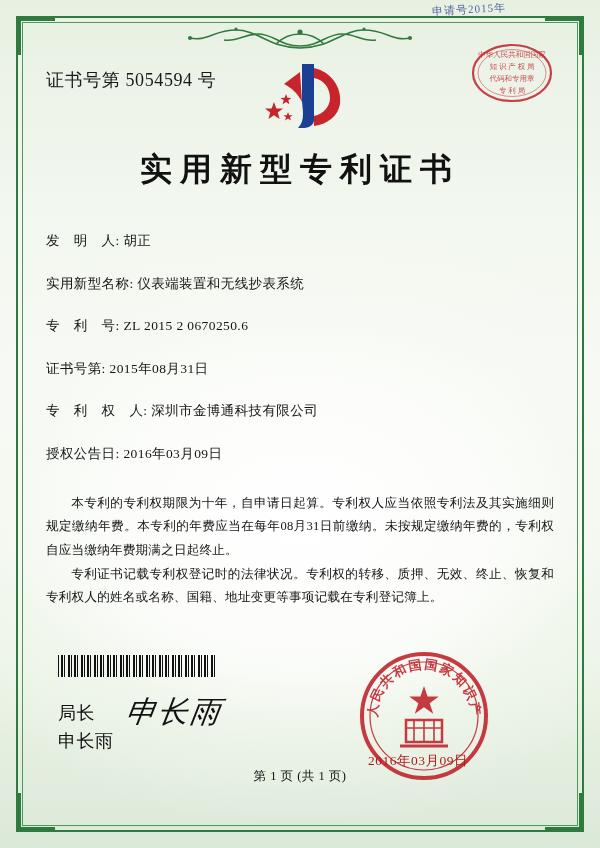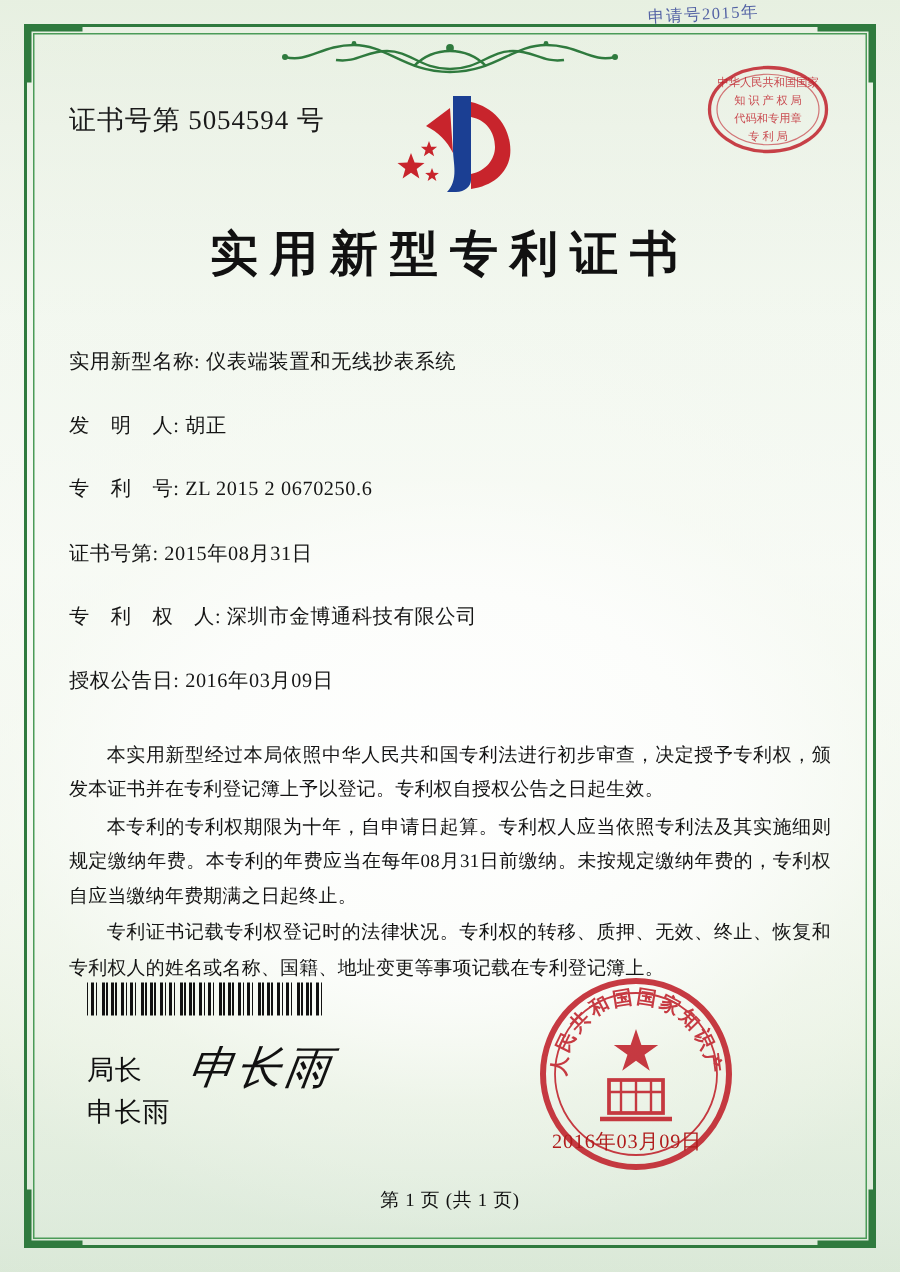--- a/index.html
+++ b/index.html
@@ -193,21 +193,21 @@
     top: 752px;
     font-size: 13.5px;
     color: #b01c1c;
     letter-spacing: .5px;
   }
 
   .page-footer {
     position: absolute;
     left: 0;
     right: 0;
-    top: 792px;
+    top: 768px;
     text-align: center;
     font-size: 12.5px;
     color: #111;
     letter-spacing: .5px;
   }
 </style>
 </head>
 <body>
 
 <div class="page">
@@ -259,47 +259,46 @@
       <text x="42" y="27" text-anchor="middle">知 识 产 权 局</text>
       <text x="42" y="39" text-anchor="middle">代码和专用章</text>
       <text x="42" y="51" text-anchor="middle">专 利 局</text>
     </g>
   </svg>
 
   <div class="title">实用新型专利证书</div>
 
   <div class="fields">
     <div class="field">
+      <span class="lab">发　明　人:</span>
+      <span class="val">胡正</span>
+    </div>
+    <div class="field">
       <span class="lab">实用新型名称:</span>
       <span class="val">仪表端装置和无线抄表系统</span>
     </div>
     <div class="field">
-      <span class="lab">发　明　人:</span>
-      <span class="val">胡正</span>
-    </div>
-    <div class="field">
       <span class="lab">专　利　号:</span>
       <span class="val">ZL 2015 2 0670250.6</span>
     </div>
     <div class="field">
       <span class="lab">证书号第:</span>
       <span class="val">2015年08月31日</span>
     </div>
     <div class="field">
       <span class="lab">专　利　权　人:</span>
       <span class="val">深圳市金博通科技有限公司</span>
     </div>
     <div class="field">
       <span class="lab">授权公告日:</span>
       <span class="val">2016年03月09日</span>
     </div>
   </div>
 
   <div class="body-text">
-    <p>本实用新型经过本局依照中华人民共和国专利法进行初步审查，决定授予专利权，颁发本证书并在专利登记簿上予以登记。专利权自授权公告之日起生效。</p>
     <p>本专利的专利权期限为十年，自申请日起算。专利权人应当依照专利法及其实施细则规定缴纳年费。本专利的年费应当在每年08月31日前缴纳。未按规定缴纳年费的，专利权自应当缴纳年费期满之日起终止。</p>
     <p>专利证书记载专利权登记时的法律状况。专利权的转移、质押、无效、终止、恢复和专利权人的姓名或名称、国籍、地址变更等事项记载在专利登记簿上。</p>
   </div>
 
   <div class="barcode"></div>
 
   <div class="signature-block">
     <div>局长</div>
     <div>申长雨</div>
   </div>

